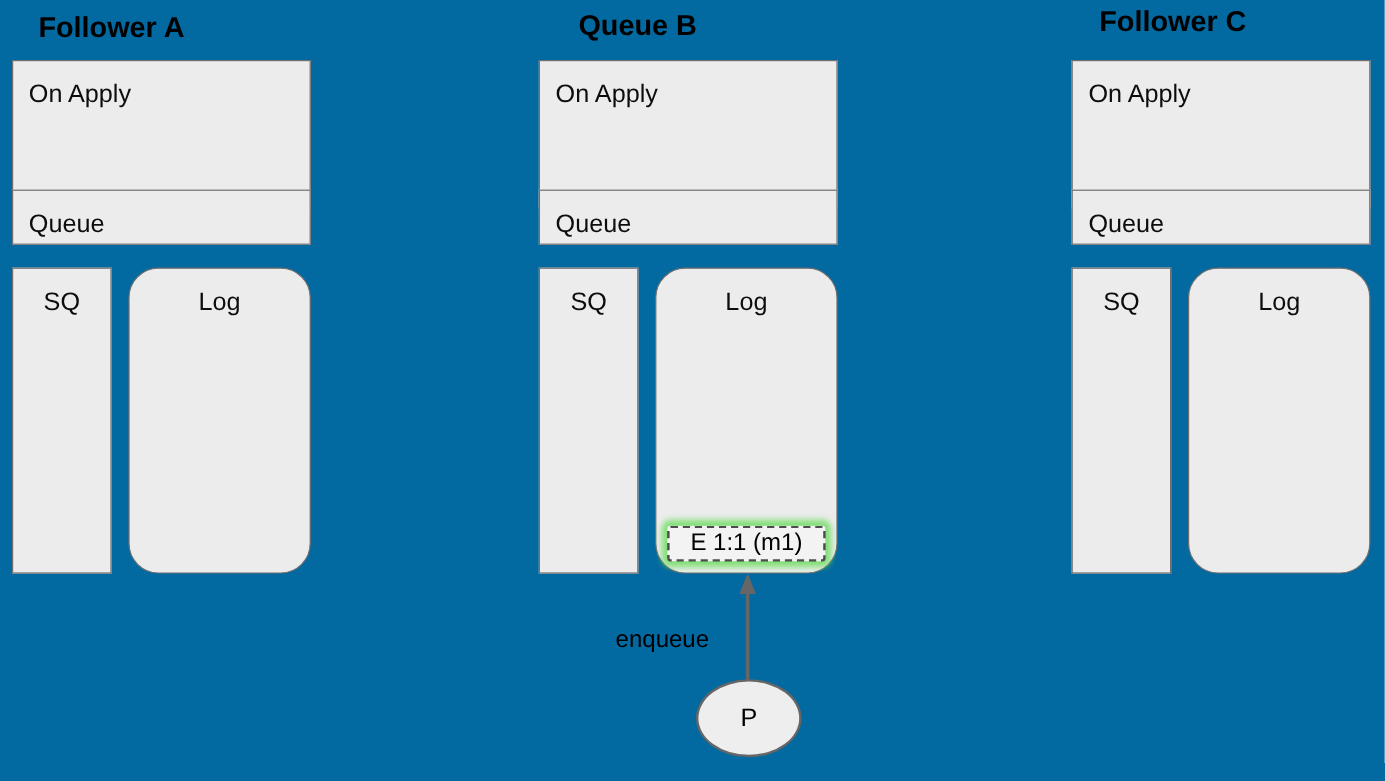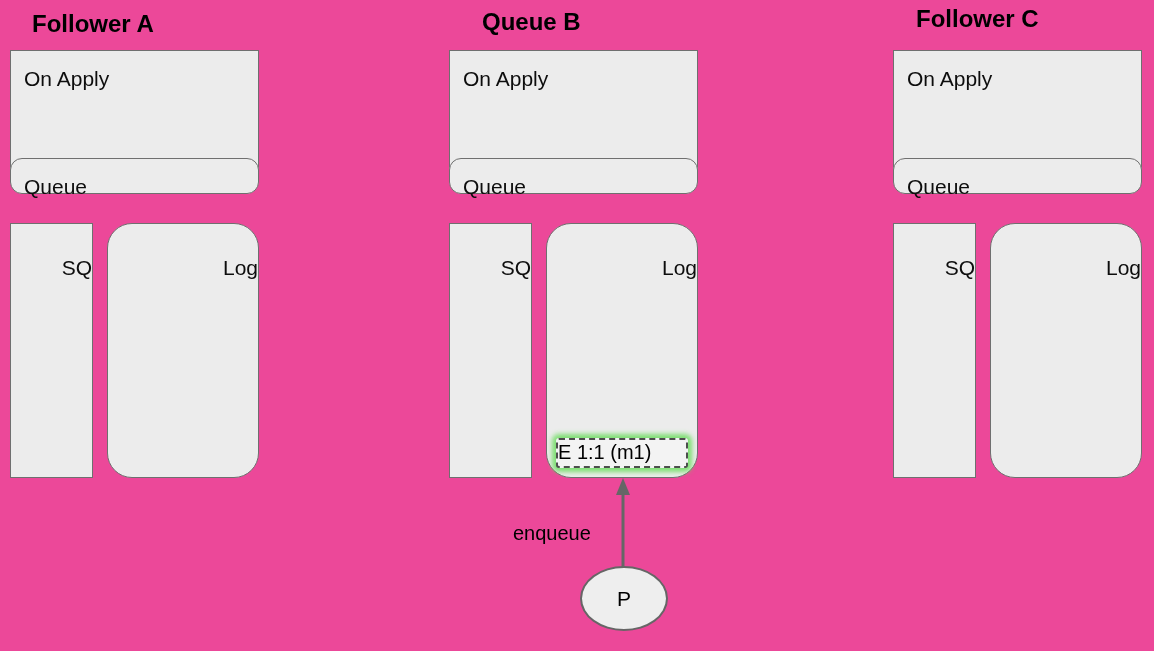--- a/index.html
+++ b/index.html
@@ -1,20 +1,20 @@
 <!DOCTYPE html>
 <html><head>
 <meta charset="utf-8">
 <style>
   html, body { margin: 0; padding: 0; background: #ffffff; }
   .canvas {
     position: relative;
     width: 1154px;
     height: 651px;
-    background: #ec4899;
+    background: #0369a1;
     font-family: "Liberation Sans", sans-serif;
     overflow: hidden;
   }
   .node { position: absolute; top: 0; width: 249px; height: 480px; }
   .node.a { left: 10px; }
   .node.b { left: 449px; }
   .node.c { left: 893px; }
   .node-title {
     position: absolute;
     font-size: 24px;
@@ -29,36 +29,37 @@
   .box {
     position: absolute;
     background: #ececec;
     border: 1px solid #6f6f6f;
     box-sizing: border-box;
     color: #0d0d0d;
     font-size: 21px;
     line-height: 1.1;
   }
   .box.on-apply { left: 0; right: 0; top: 50px; height: 124px; }
-  .box.queue   { left: 0; right: 0; top: 158px; height: 36px; border-radius: 12px; }
+  .box.queue   { left: 0; right: 0; top: 158px; height: 46px; }
   .box.sq      { left: 0; top: 223px; width: 83px; height: 255px; }
   .box.log     { left: 97px; right: 0; top: 223px; height: 255px; border-radius: 25px; }
   .box-label-left   { display: block; padding: 16px 0 0 13px; }
-  .box-label-center { display: block; padding-top: 32px; text-align: right; }
+  .box-label-center { display: block; padding-top: 16px; text-align: center; }
   .log-entry {
     position: absolute;
     left: 9px; right: 9px; bottom: 9px;
     height: 30px;
     box-sizing: border-box;
     background: #f3f3f3;
     border: 2px dashed #4d4d4d;
     border-radius: 3px;
     box-shadow: 0 0 5px 4px rgba(93, 219, 79, 0.78);
     font-size: 20px;
     line-height: 25px;
+    text-align: center;
     color: #000000;
     white-space: nowrap;
   }
   .enqueue-label {
     position: absolute;
     left: 513px; top: 522px;
     font-size: 20px;
     color: #000000;
     white-space: nowrap;
   }

